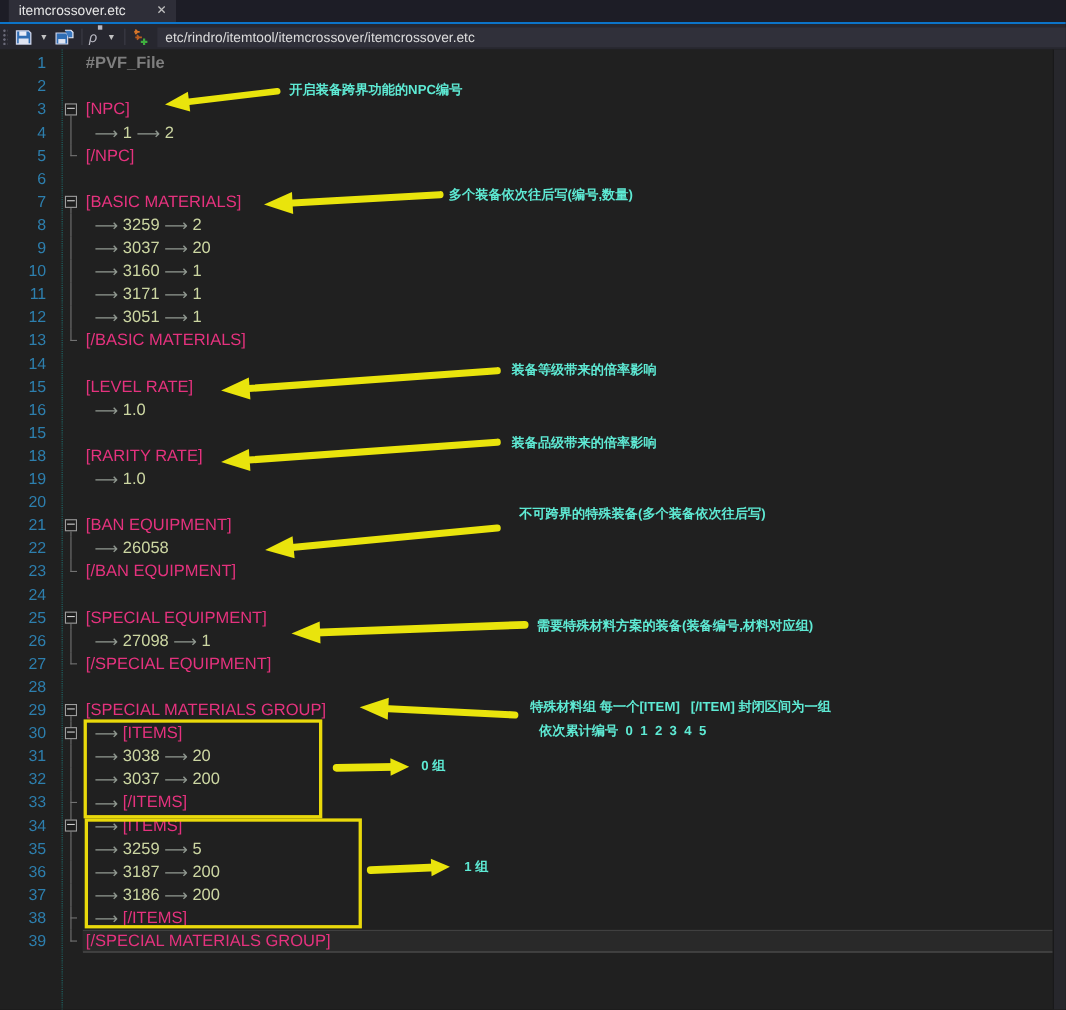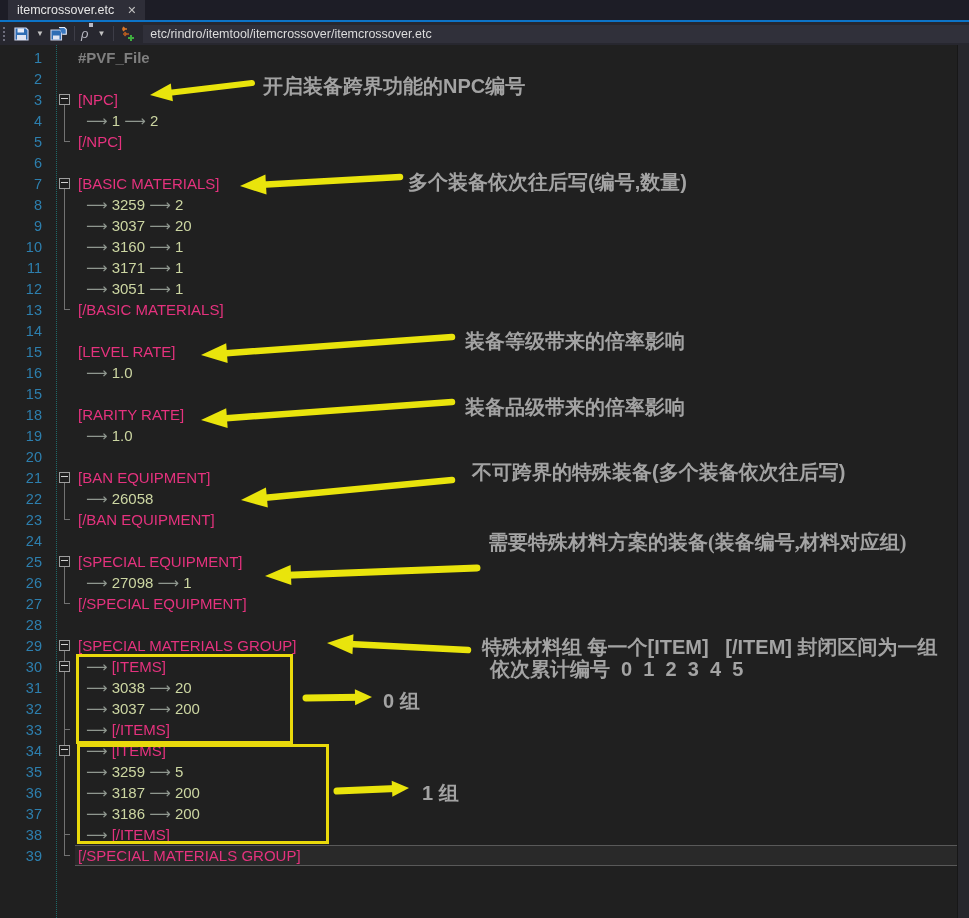--- a/index.html
+++ b/index.html
@@ -2,21 +2,21 @@
 <html><head>
 <meta charset="utf-8">
 <style>
   html,body{margin:0;padding:0;background:#141414;}
   .app{position:relative;width:969px;height:918px;background:#202020;overflow:hidden;
        font-family:"Liberation Sans","DejaVu Sans",sans-serif;}
   
   .tabbar{position:absolute;left:0;top:0;right:0;height:20px;background:#1d1d26;display:flex;}
   .tabbar .spacer{width:8px;}
   .tab{height:20px;background:#2e2e38;color:#e6e6e6;display:flex;align-items:center;
-       padding:0 9px;font-size:12.5px;gap:13px;}
+       padding:0 9px;font-size:12.5px;gap:28px;}
   .tab-close{color:#c0c0c0;font-size:11px;line-height:1;cursor:pointer;}
   .blueline{position:absolute;left:0;top:20px;right:0;height:2px;background:#0c74c8;}
   
   .toolbar{position:absolute;left:0;top:22px;right:0;height:23px;background:#27272f;
            display:flex;align-items:center;}
   .grip{width:5px;height:15px;margin:0 4px 0 2px;
         background-image:radial-gradient(circle,#6d6d7c 1px,transparent 1.2px);
         background-size:4px 4px;}
   .tbtn{display:flex;align-items:center;justify-content:center;height:21px;padding:0 2px;}
   .caret{color:#c2c2c2;font-size:8px;padding:0 4px;}
@@ -40,21 +40,21 @@
   .bx::after{content:"";position:absolute;left:1px;right:1px;top:3px;height:1px;background:#d0d0d0;}
   .code{flex:1;height:100%;display:flex;align-items:center;white-space:pre;font-size:15px;padding-left:3px;}
   .code.ind{padding-left:11px;}
   .tok.tag{color:#e5327e;}
   .tok.val{color:#ccd6a2;}
   .tok.arr{color:#8f978f;}
   .tok.hdr{color:#7f7f7f;font-weight:bold;text-align:right;}
   .row.cur .code{background:#292929;box-shadow:inset 0 1px 0 #595959,inset 0 -1px 0 #595959;}
   
   .overlay{position:absolute;inset:0;pointer-events:none;}
-  .ann{position:absolute;color:#a3a3a3;font-size:20px;font-weight:600;white-space:pre;}
+  .ann{position:absolute;color:#5eead4;font-size:12px;font-weight:600;white-space:pre;}
   .ybox{position:absolute;border:3px solid #e9d90b;pointer-events:none;}
 </style>
 </head>
 <body>
 
 <div class="app">
 
   <div class="tabbar">
     <div class="spacer"></div>
     <div class="tab">
@@ -384,21 +384,21 @@
       <polygon points="372,697 355.12314920595816,705.2566280814657 354.88075278521785,689.2584643126073" fill="#e9e40c"></polygon>
       <line x1="337" y1="791" x2="396.0112700497994" y2="788.5411970812584" stroke="#e9e40c" stroke-width="7" stroke-linecap="round"></line>
       <polygon points="409,788 392.3477821151275,796.7007838448459 391.6816933997325,780.7146546753683" fill="#e9e40c"></polygon>
     </svg>
   <div class="overlay" id="annlayer">
       <div class="ann" style="left: 263px; top: 73px;">开启装备跨界功能的NPC编号</div>
       <div class="ann" style="left: 408px; top: 169px;">多个装备依次往后写(编号,数量)</div>
       <div class="ann" style="left: 465px; top: 328px;">装备等级带来的倍率影响</div>
       <div class="ann" style="left: 465px; top: 394px;">装备品级带来的倍率影响</div>
       <div class="ann" style="left: 472px; top: 459px;">不可跨界的特殊装备(多个装备依次往后写)</div>
-      <div class="ann" style="left: 488px; top: 529px; font-family: Liberation Serif, serif;">需要特殊材料方案的装备(装备编号,材料对应组)</div>
+      <div class="ann" style="left: 488px; top: 561px;">需要特殊材料方案的装备(装备编号,材料对应组)</div>
       <div class="ann" style="left: 482px; top: 634px;">特殊材料组 每一个[ITEM]   [/ITEM] 封闭区间为一组</div>
       <div class="ann" style="left: 490px; top: 656px;">依次累计编号  0  1  2  3  4  5</div>
       <div class="ann" style="left: 383px; top: 688px;">0 组</div>
       <div class="ann" style="left: 422px; top: 780px;">1 组</div>
       <div class="ybox" style="left: 76px; top: 654px; width: 211px; height: 84px;"></div>
       <div class="ybox" style="left: 77px; top: 744px; width: 246px; height: 94px;"></div>
     </div>
 
 </div>
 

